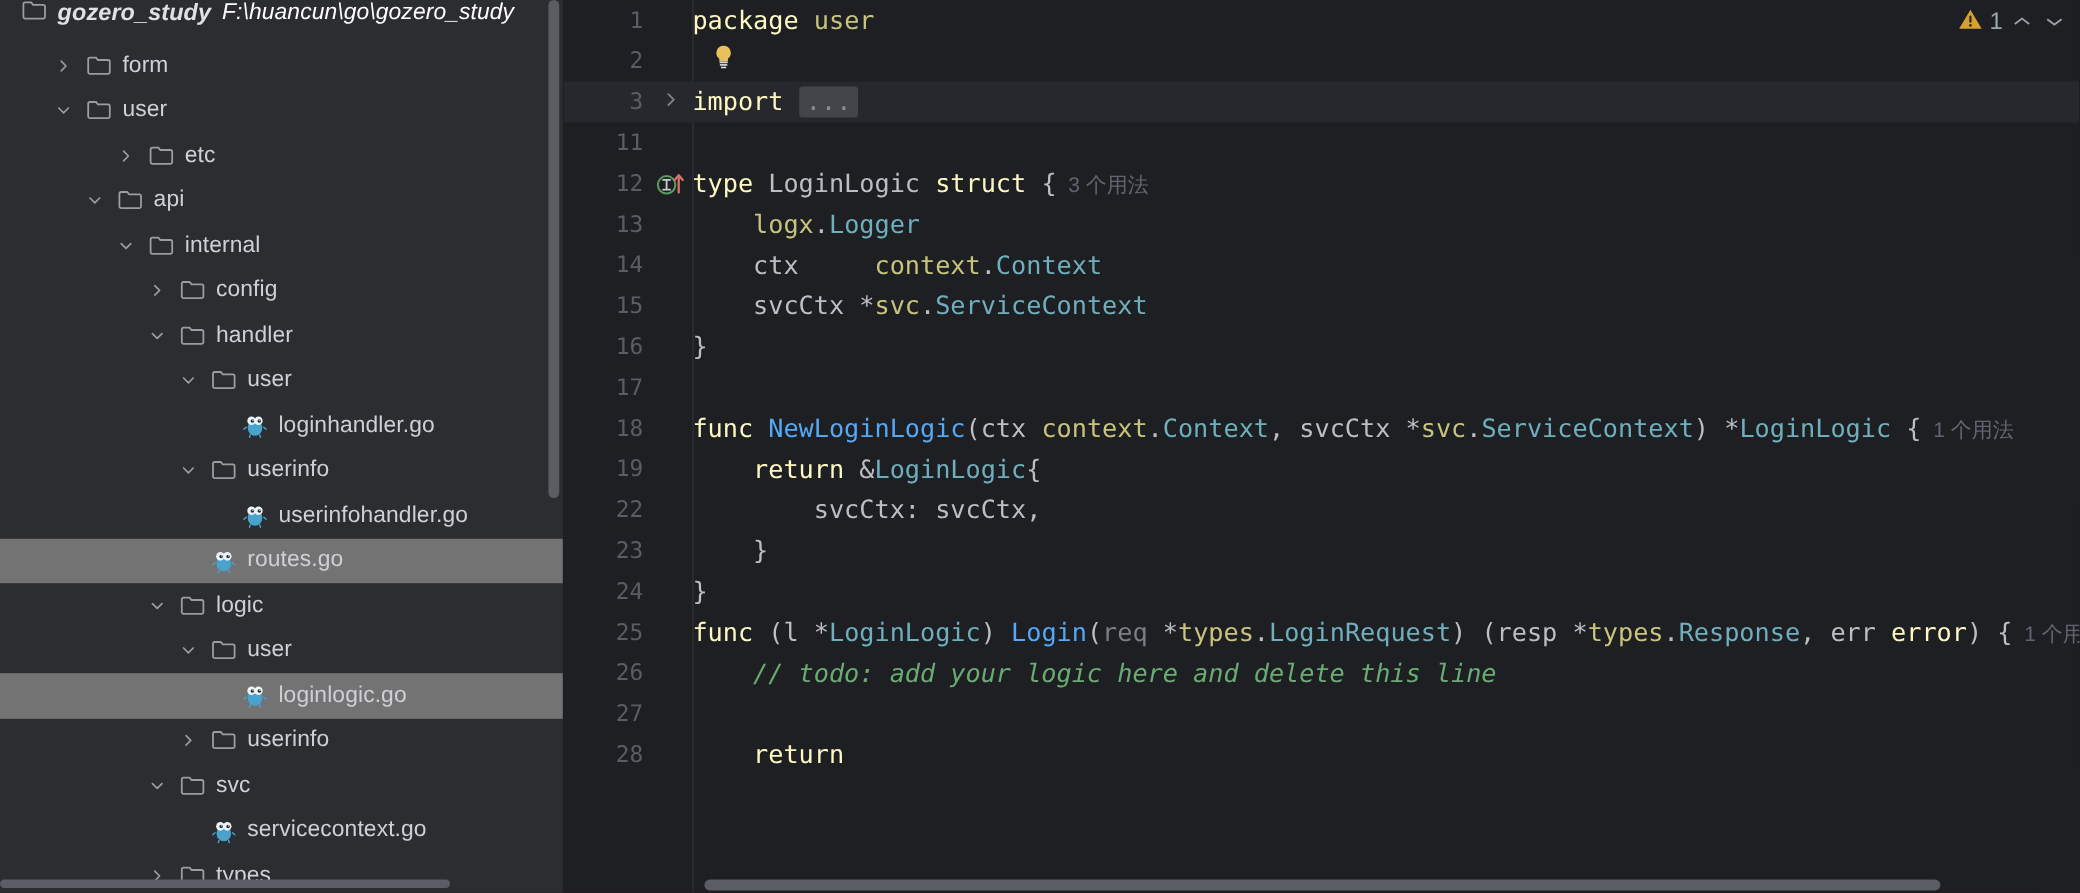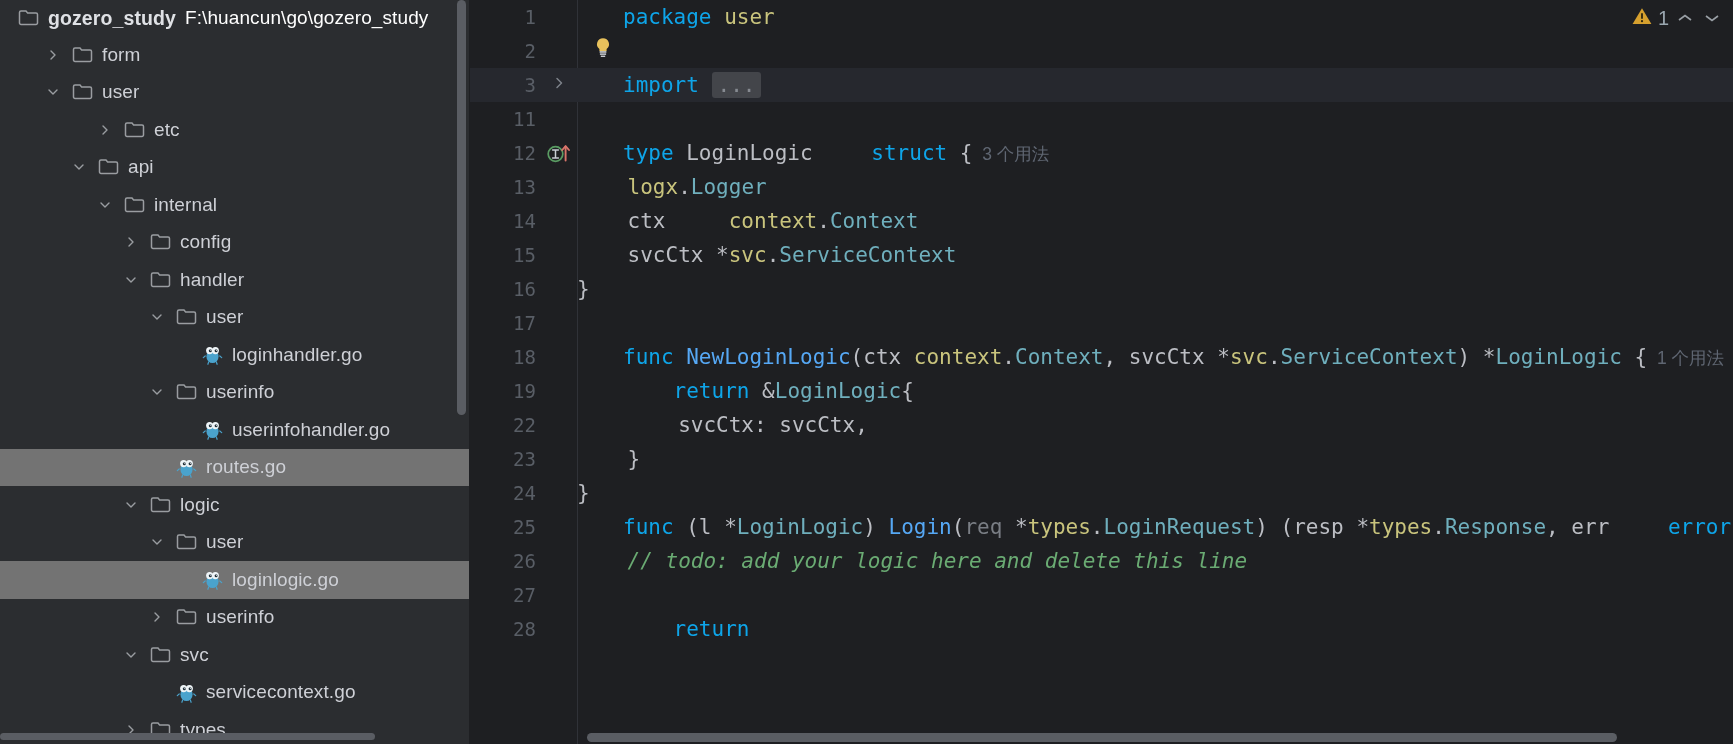--- a/index.html
+++ b/index.html
@@ -13,23 +13,23 @@
 
   
   #sidebar {
     width: 470px; height: 744px;
     background: #2b2d30;
     position: relative;
     overflow: hidden;
     flex: 0 0 470px;
   }
   .proj-header {
-    display: flex; align-items: center;
+    display: flex; 
     height: 36px; padding-left: 18px;
-    gap: 9px; white-space: nowrap;
+    gap: 9px; white-space: nowrap; font-style: italic;
   }
   .proj-name {
     font-size: 19.5px; font-weight: bold; color: #dfe1e5;
     letter-spacing: .1px;
   }
   .proj-path {
     font-size: 19px; color: #ffffff; letter-spacing: .1px;
   }
   .tree { position: relative; }
   .row {
@@ -107,21 +107,21 @@
     font-size: 21px; letter-spacing: 0px;
     line-height: 34px; color: #bcbec4;
     padding-left: 0px;
   }
   .gutter-sep {
     position: absolute; left: 107px; top: 0;
     width: 1px; height: 744px; background: #303238;
   }
 
   
-  .kw  { color: #0ea5e9; padding-left: 46px; }
+  .kw  { color: #fef9c3; }
   .typ { color: #bcbec4; }
   .fn  { color: #56a8f5; }
   .pkg { color: #c9c47d; }
   .cls { color: #6fafbd; }
   .cmt { color: #7a7e85; }
   .grn { color: #6aab73; font-style: italic; }
   .hint{ color: #5f6672; font-size: 17.5px; font-family: "Liberation Sans", sans-serif; }
   .plain { color: #bcbec4; }
 
   .folded-dots {

